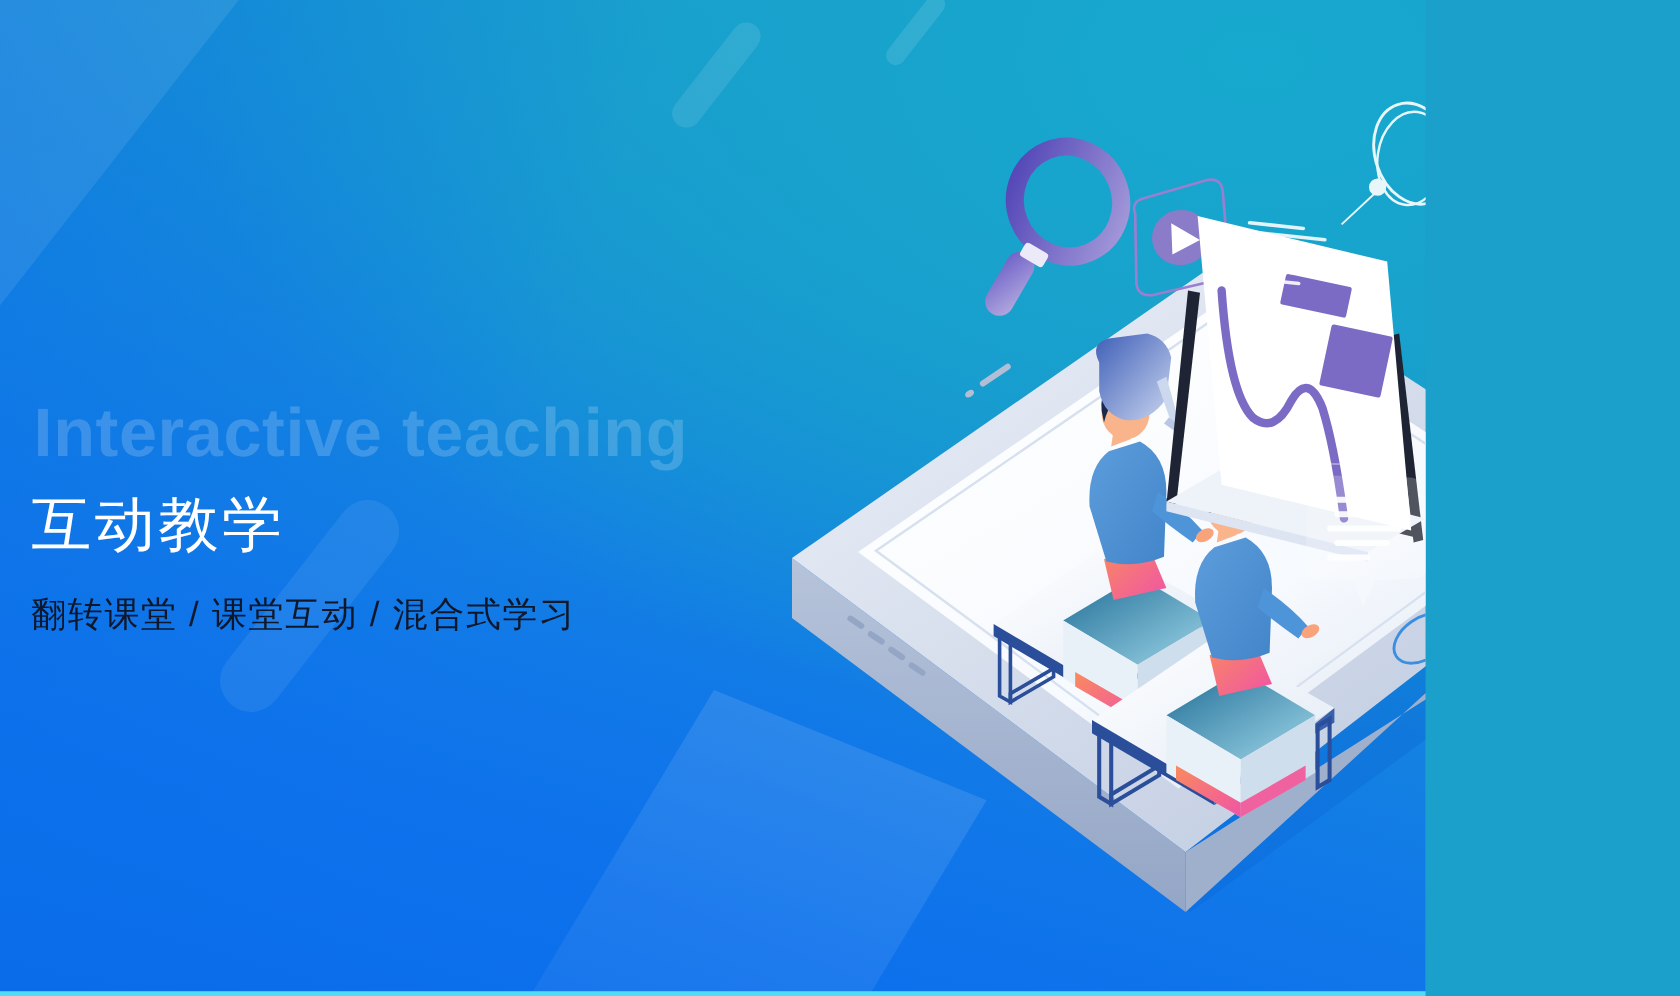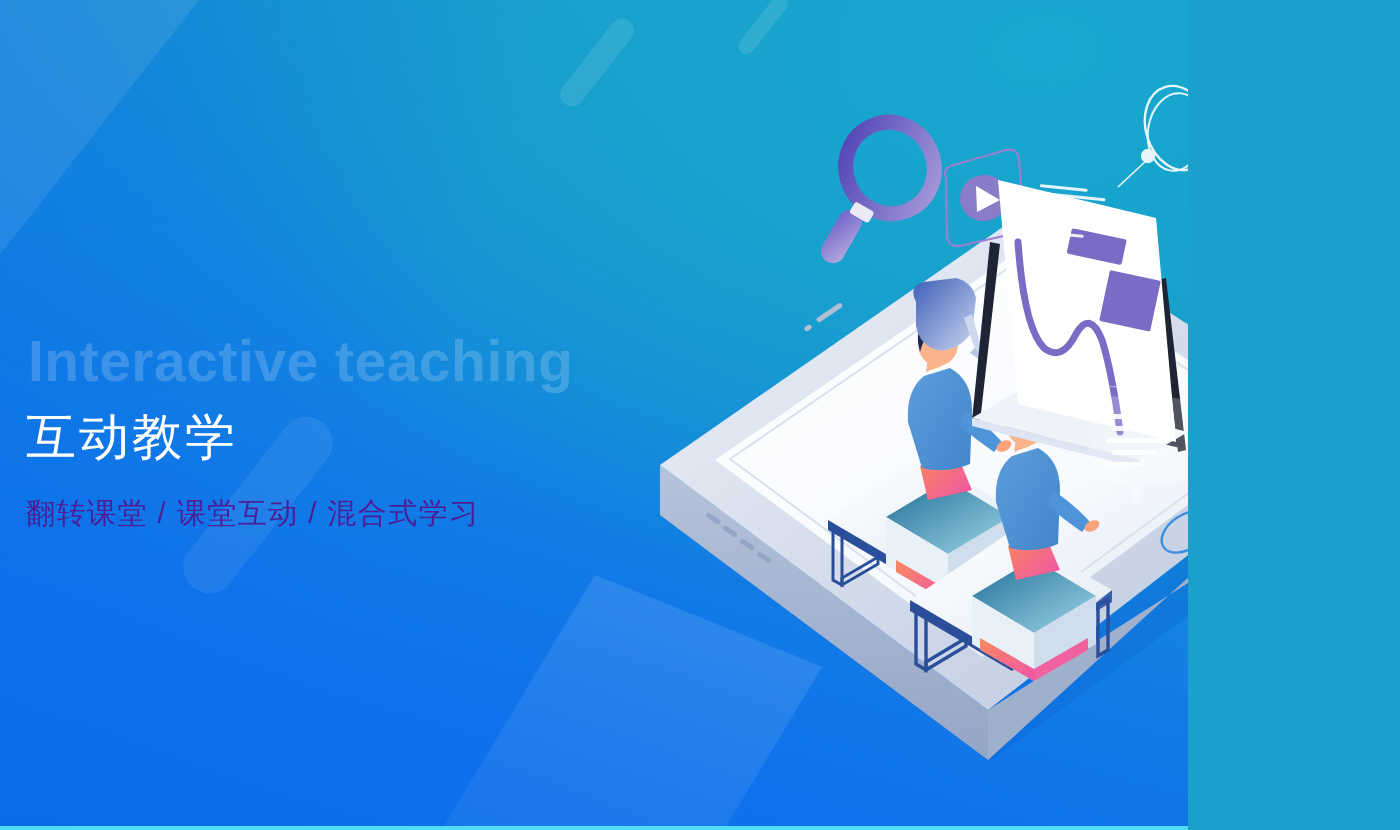--- a/index.html
+++ b/index.html
@@ -95,21 +95,21 @@
     color:#ffffff;
     letter-spacing:3px;
     white-space:nowrap;
     line-height:1.15;
   }
   .sub-title {
     position:absolute;
     left:26px; top:495px;
     font-size:29px;
     font-weight:normal;
-    color:#4c1d95;
+    color:#0f172a;
     letter-spacing:1.5px;
     white-space:nowrap;
     line-height:1.3;
   }
 
   
   .illus { position:absolute; left:620px; top:60px; width:780px; height:740px; }
   .illus svg { display:block; width:780px; height:740px; }
 
   

